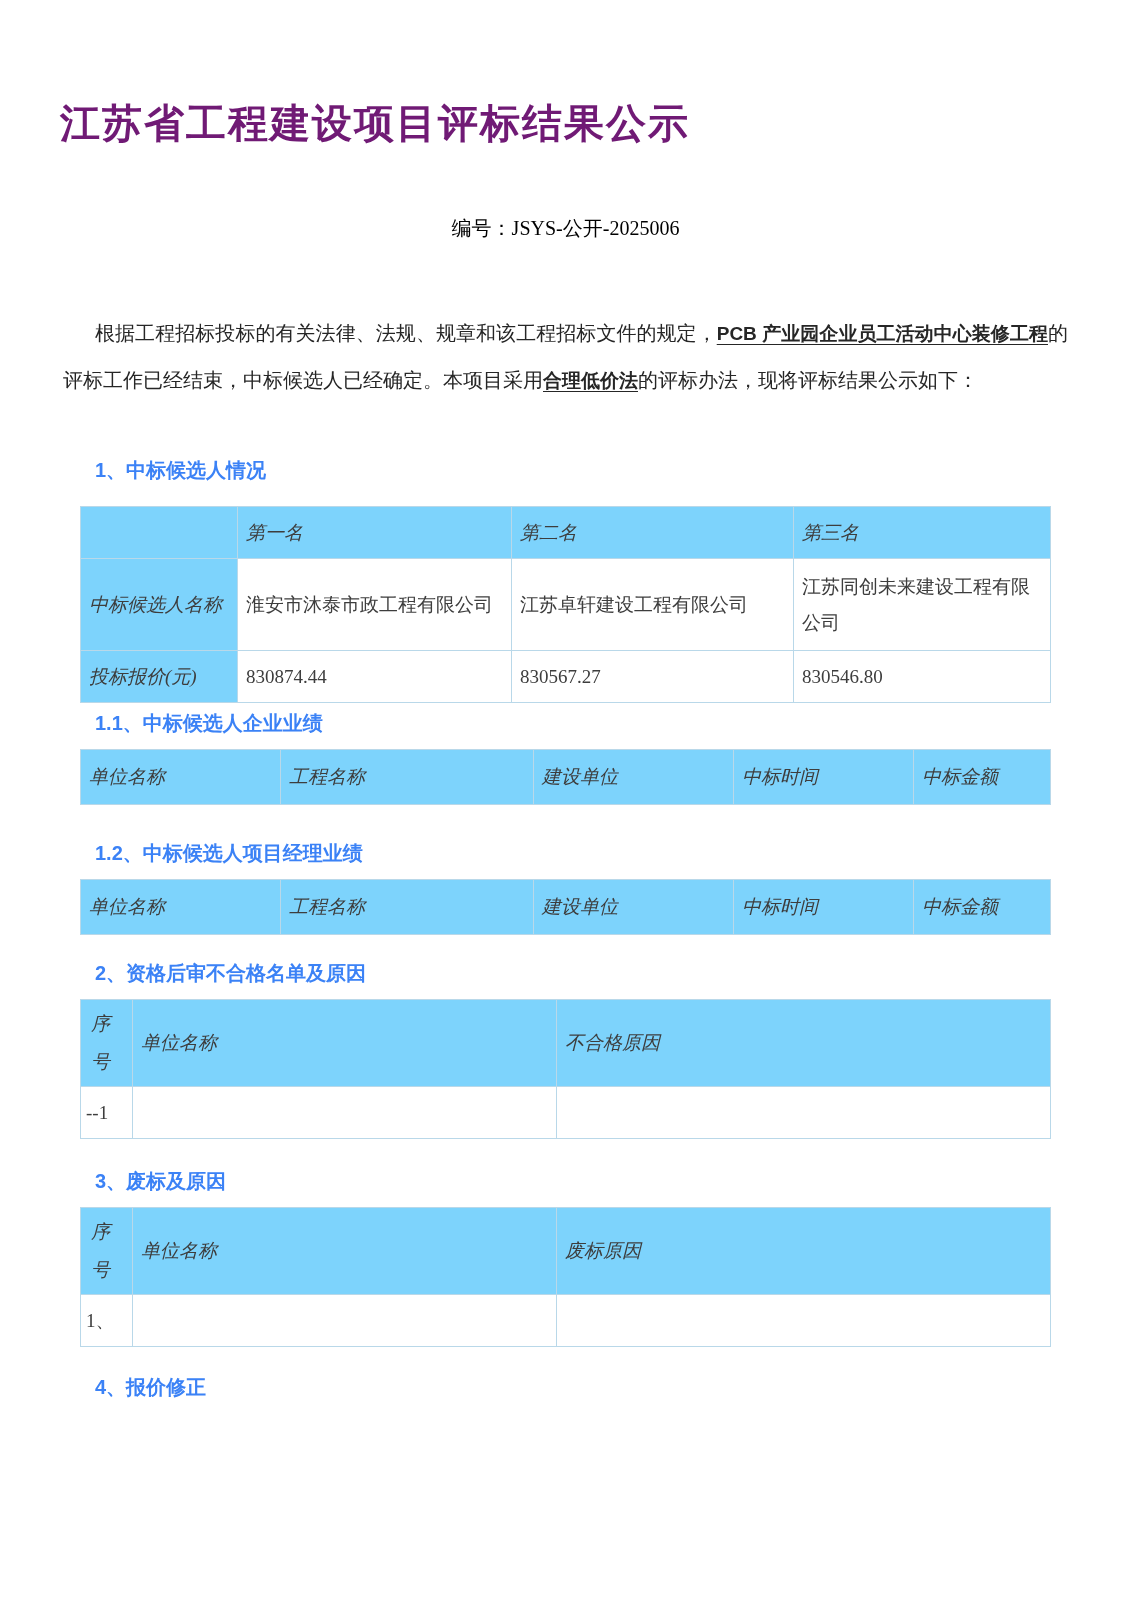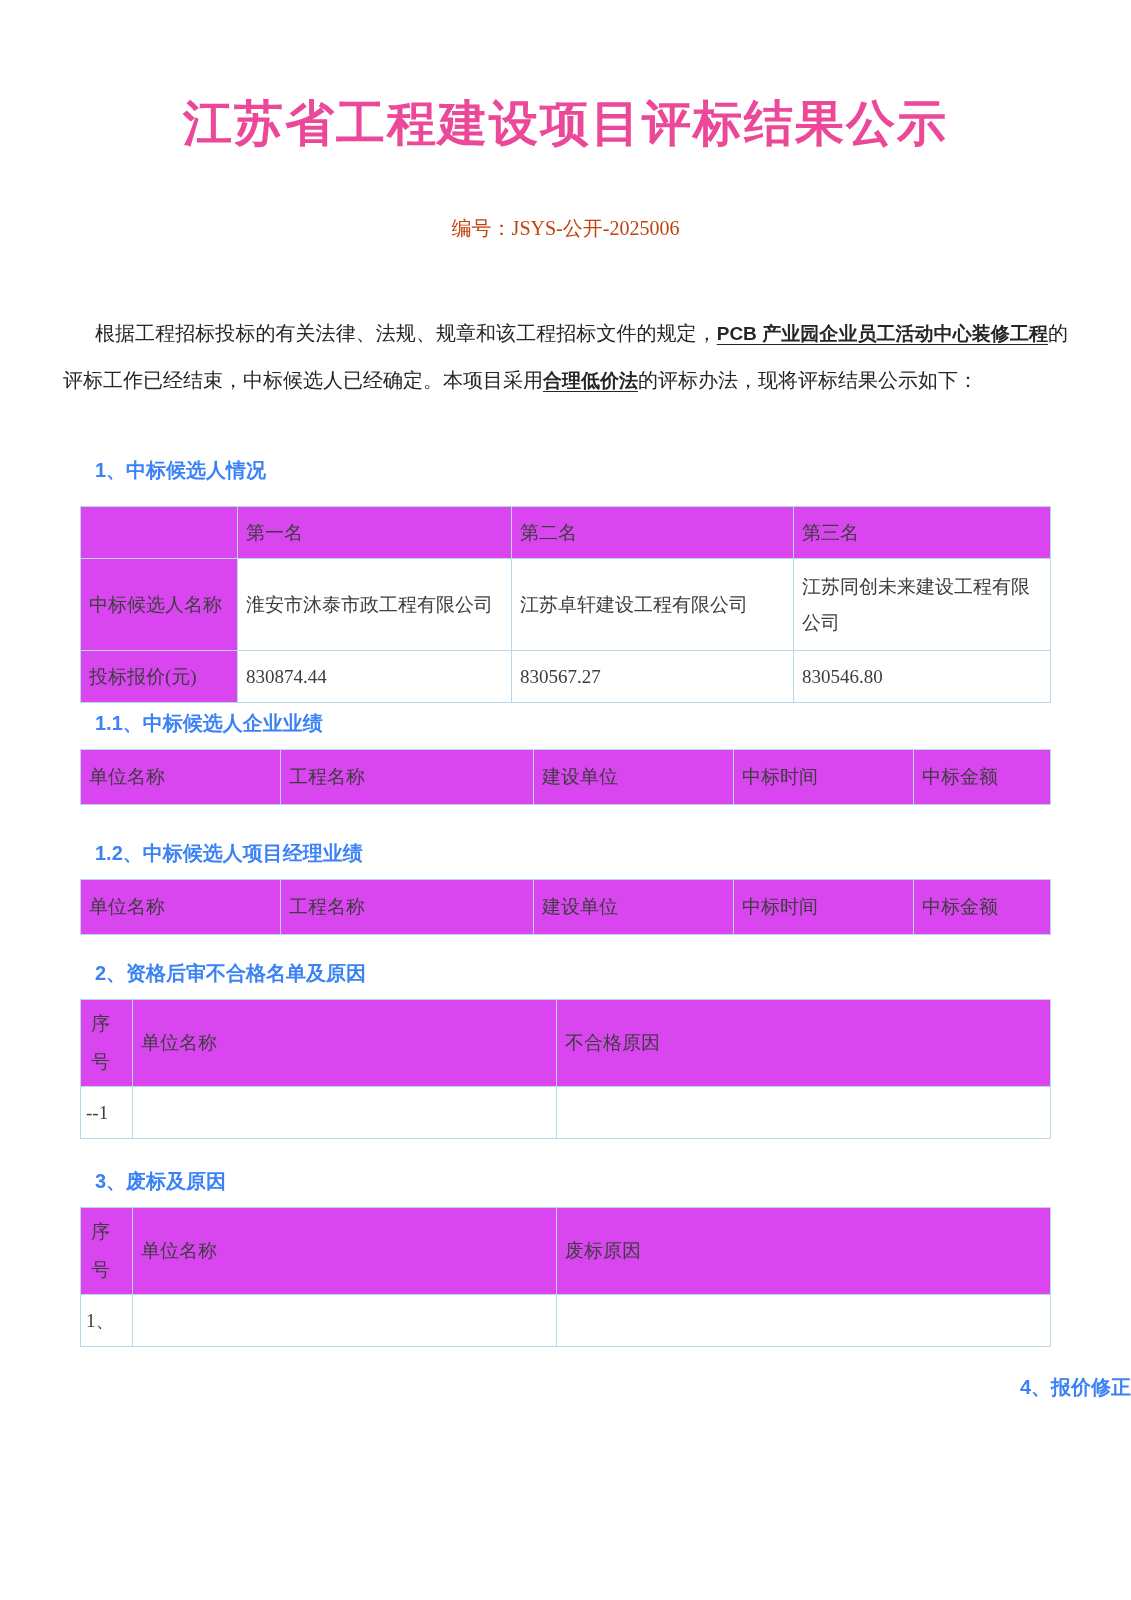--- a/index.html
+++ b/index.html
@@ -8,32 +8,31 @@
     width: 1131px;
     height: 1600px;
     background: #ffffff;
     font-family: "Liberation Serif", "DejaVu Serif", serif;
     color: #1a1a1a;
     position: relative;
     overflow: hidden;
   }
   .page-title {
     margin: 95px 60px 0 60px;
-    text-align: center;
-    font-size: 49px;
+    font-size: 40px;
     line-height: 58px;
     font-weight: bold;
     letter-spacing: 2px;
-    color: #ec4899;
+    color: #701a75;
   }
   .doc-number {
     margin: 62px 60px 0 60px;
     text-align: center;
     font-size: 20px;
-    color: #c2410c;
+    color: #000000;
   }
   .intro {
     margin: 68px 63px 0 63px;
     font-size: 20px;
     line-height: 46px;
     text-align: justify;
     text-indent: 32px;
     color: #262626;
   }
   .intro .em {
@@ -49,40 +48,40 @@
     line-height: 24px;
     font-weight: bold;
     font-family: "Liberation Sans", "DejaVu Sans", sans-serif;
     color: #3b82f6;
   }
   .mt-h1   { margin-top: 54px; }
   .mt-h11  { margin-top: 8px; }
   .mt-h12  { margin-top: 36px; }
   .mt-h2   { margin-top: 26px; }
   .mt-h3   { margin-top: 30px; }
-  .mt-h4   { margin-top: 28px; text-align: right; }
+  .mt-h4   { margin-top: 28px; }
   table {
     border-collapse: collapse;
     table-layout: fixed;
     margin-left: 80px;
     width: 970px;
   }
   .mt-t1   { margin-top: 24px; }
   .mt-t    { margin-top: 14px; }
   td {
     border: 1px solid #b9d8e9;
     font-size: 19px;
     line-height: 36px;
     color: #3d3d3d;
     vertical-align: middle;
     text-align: left;
     padding: 4px 8px;
     overflow: hidden;
   }
-  .hdr td, td.lbl { background: #d946ef; }
+  .hdr td, td.lbl { background: #7dd3fc; font-style: italic; }
   .r52 td { height: 52px; }
   .r92 td { height: 92px; }
   .r55 td { height: 55px; }
   .r87 td { height: 87px; }
   td.seq-hdr {
     text-align: left;
     padding: 4px 10px;
     word-break: break-all;
     line-height: 38px;
   }

